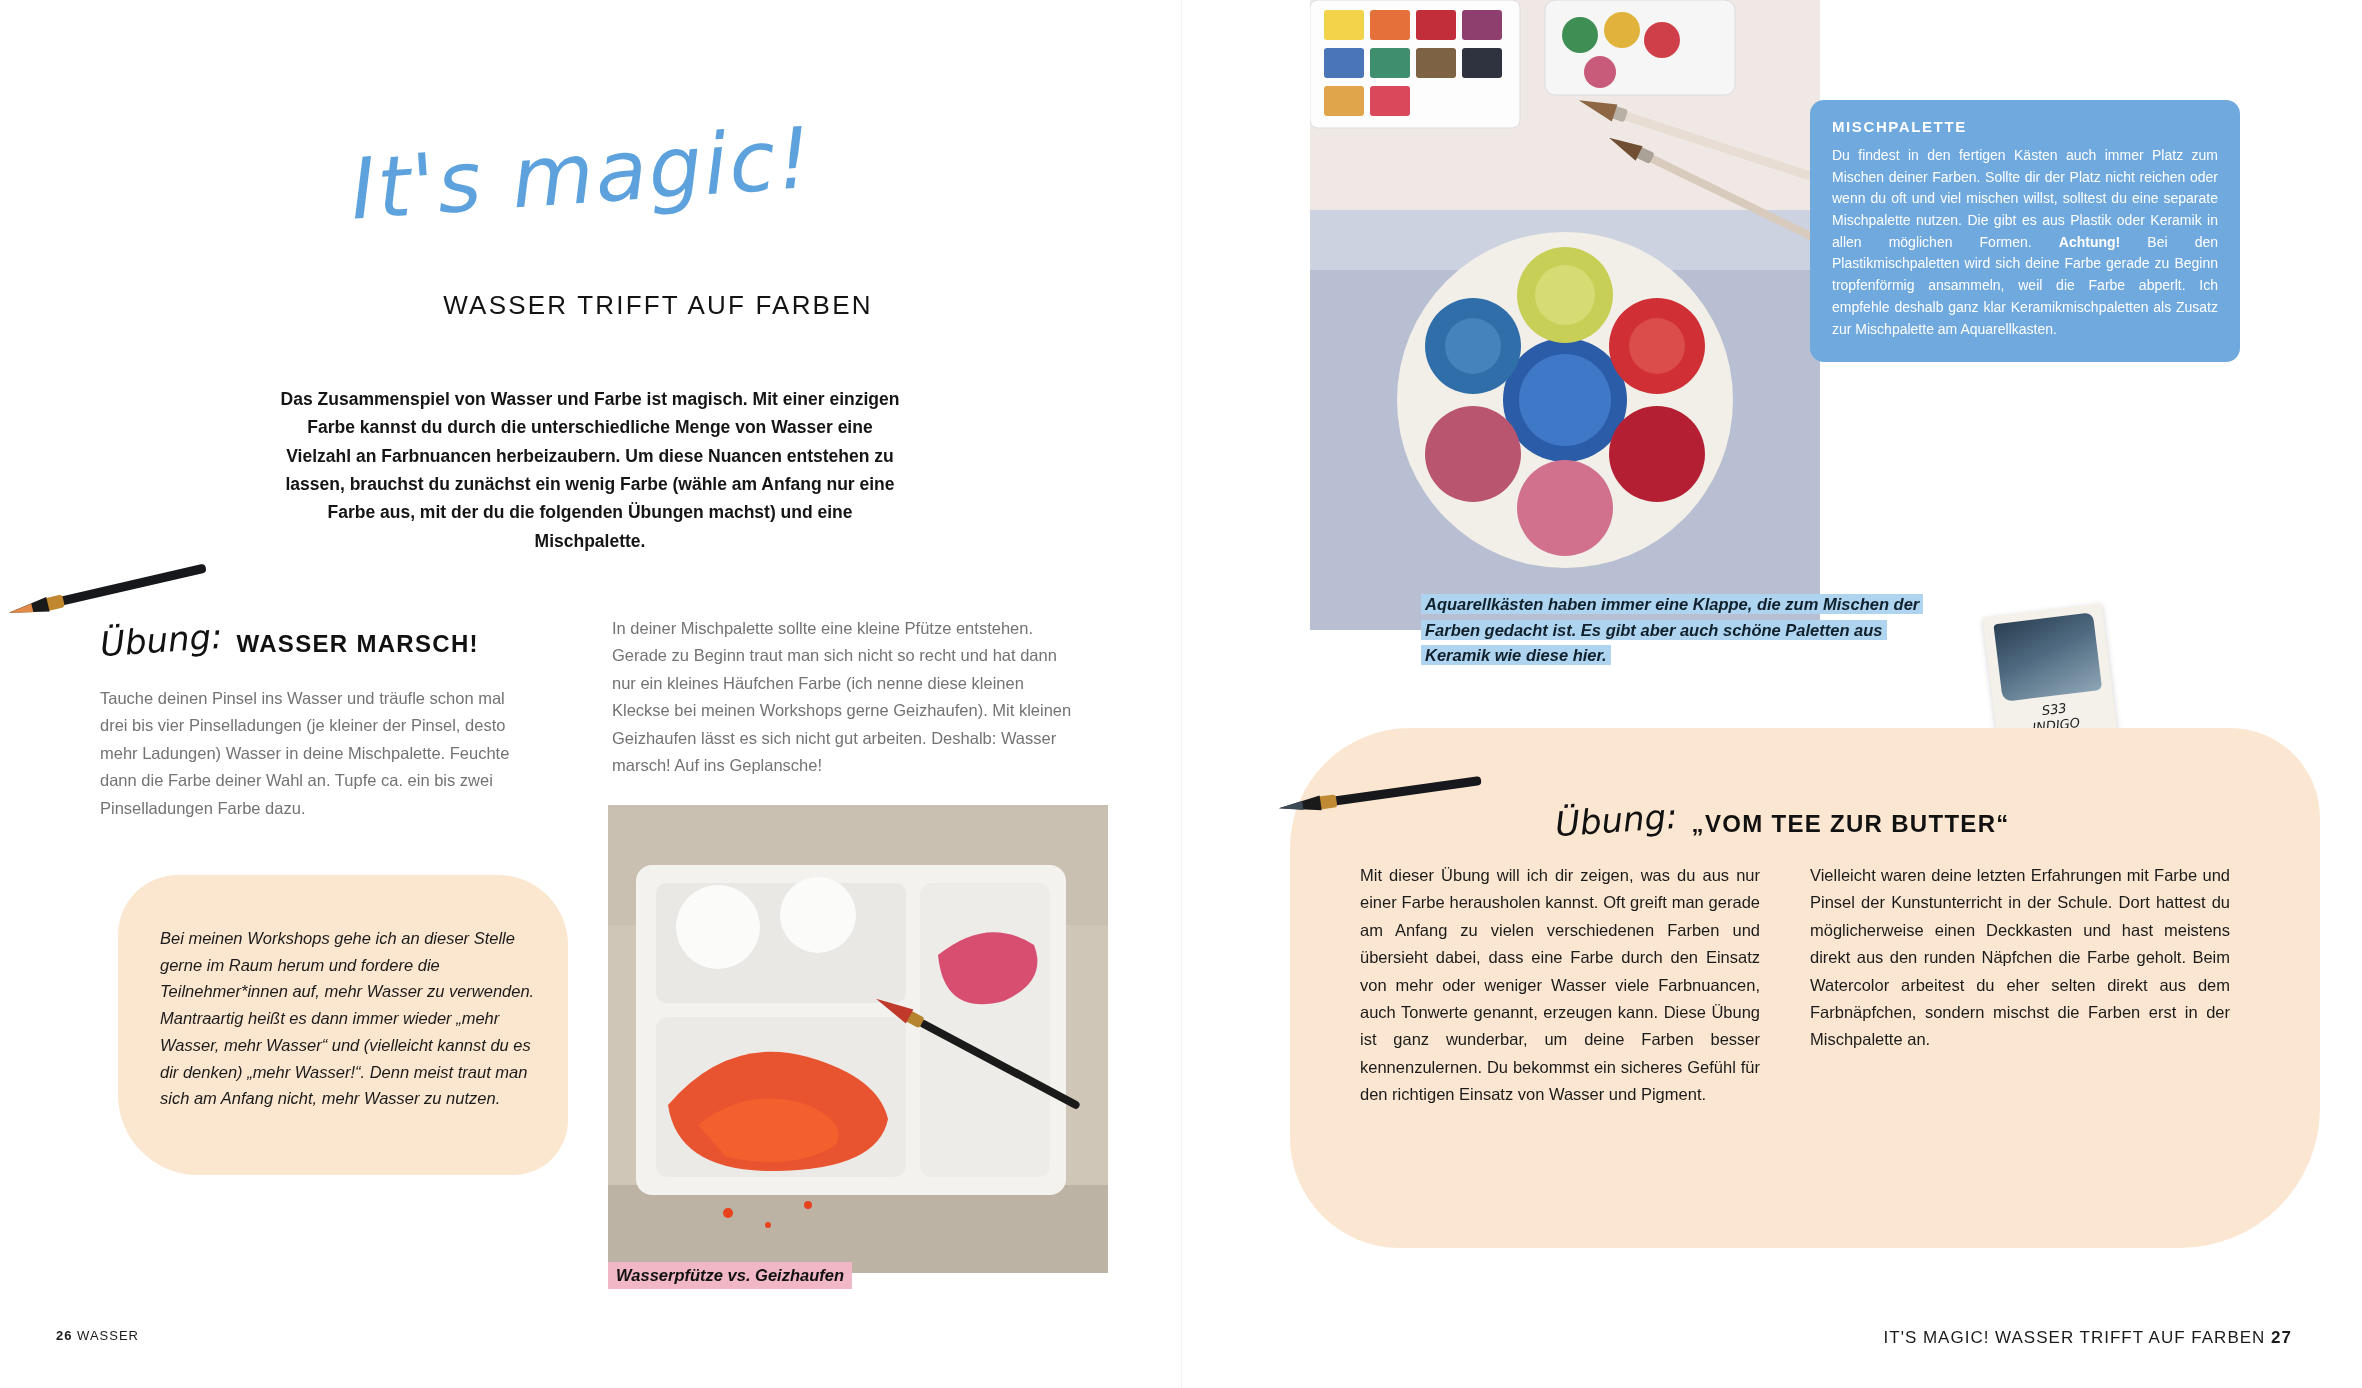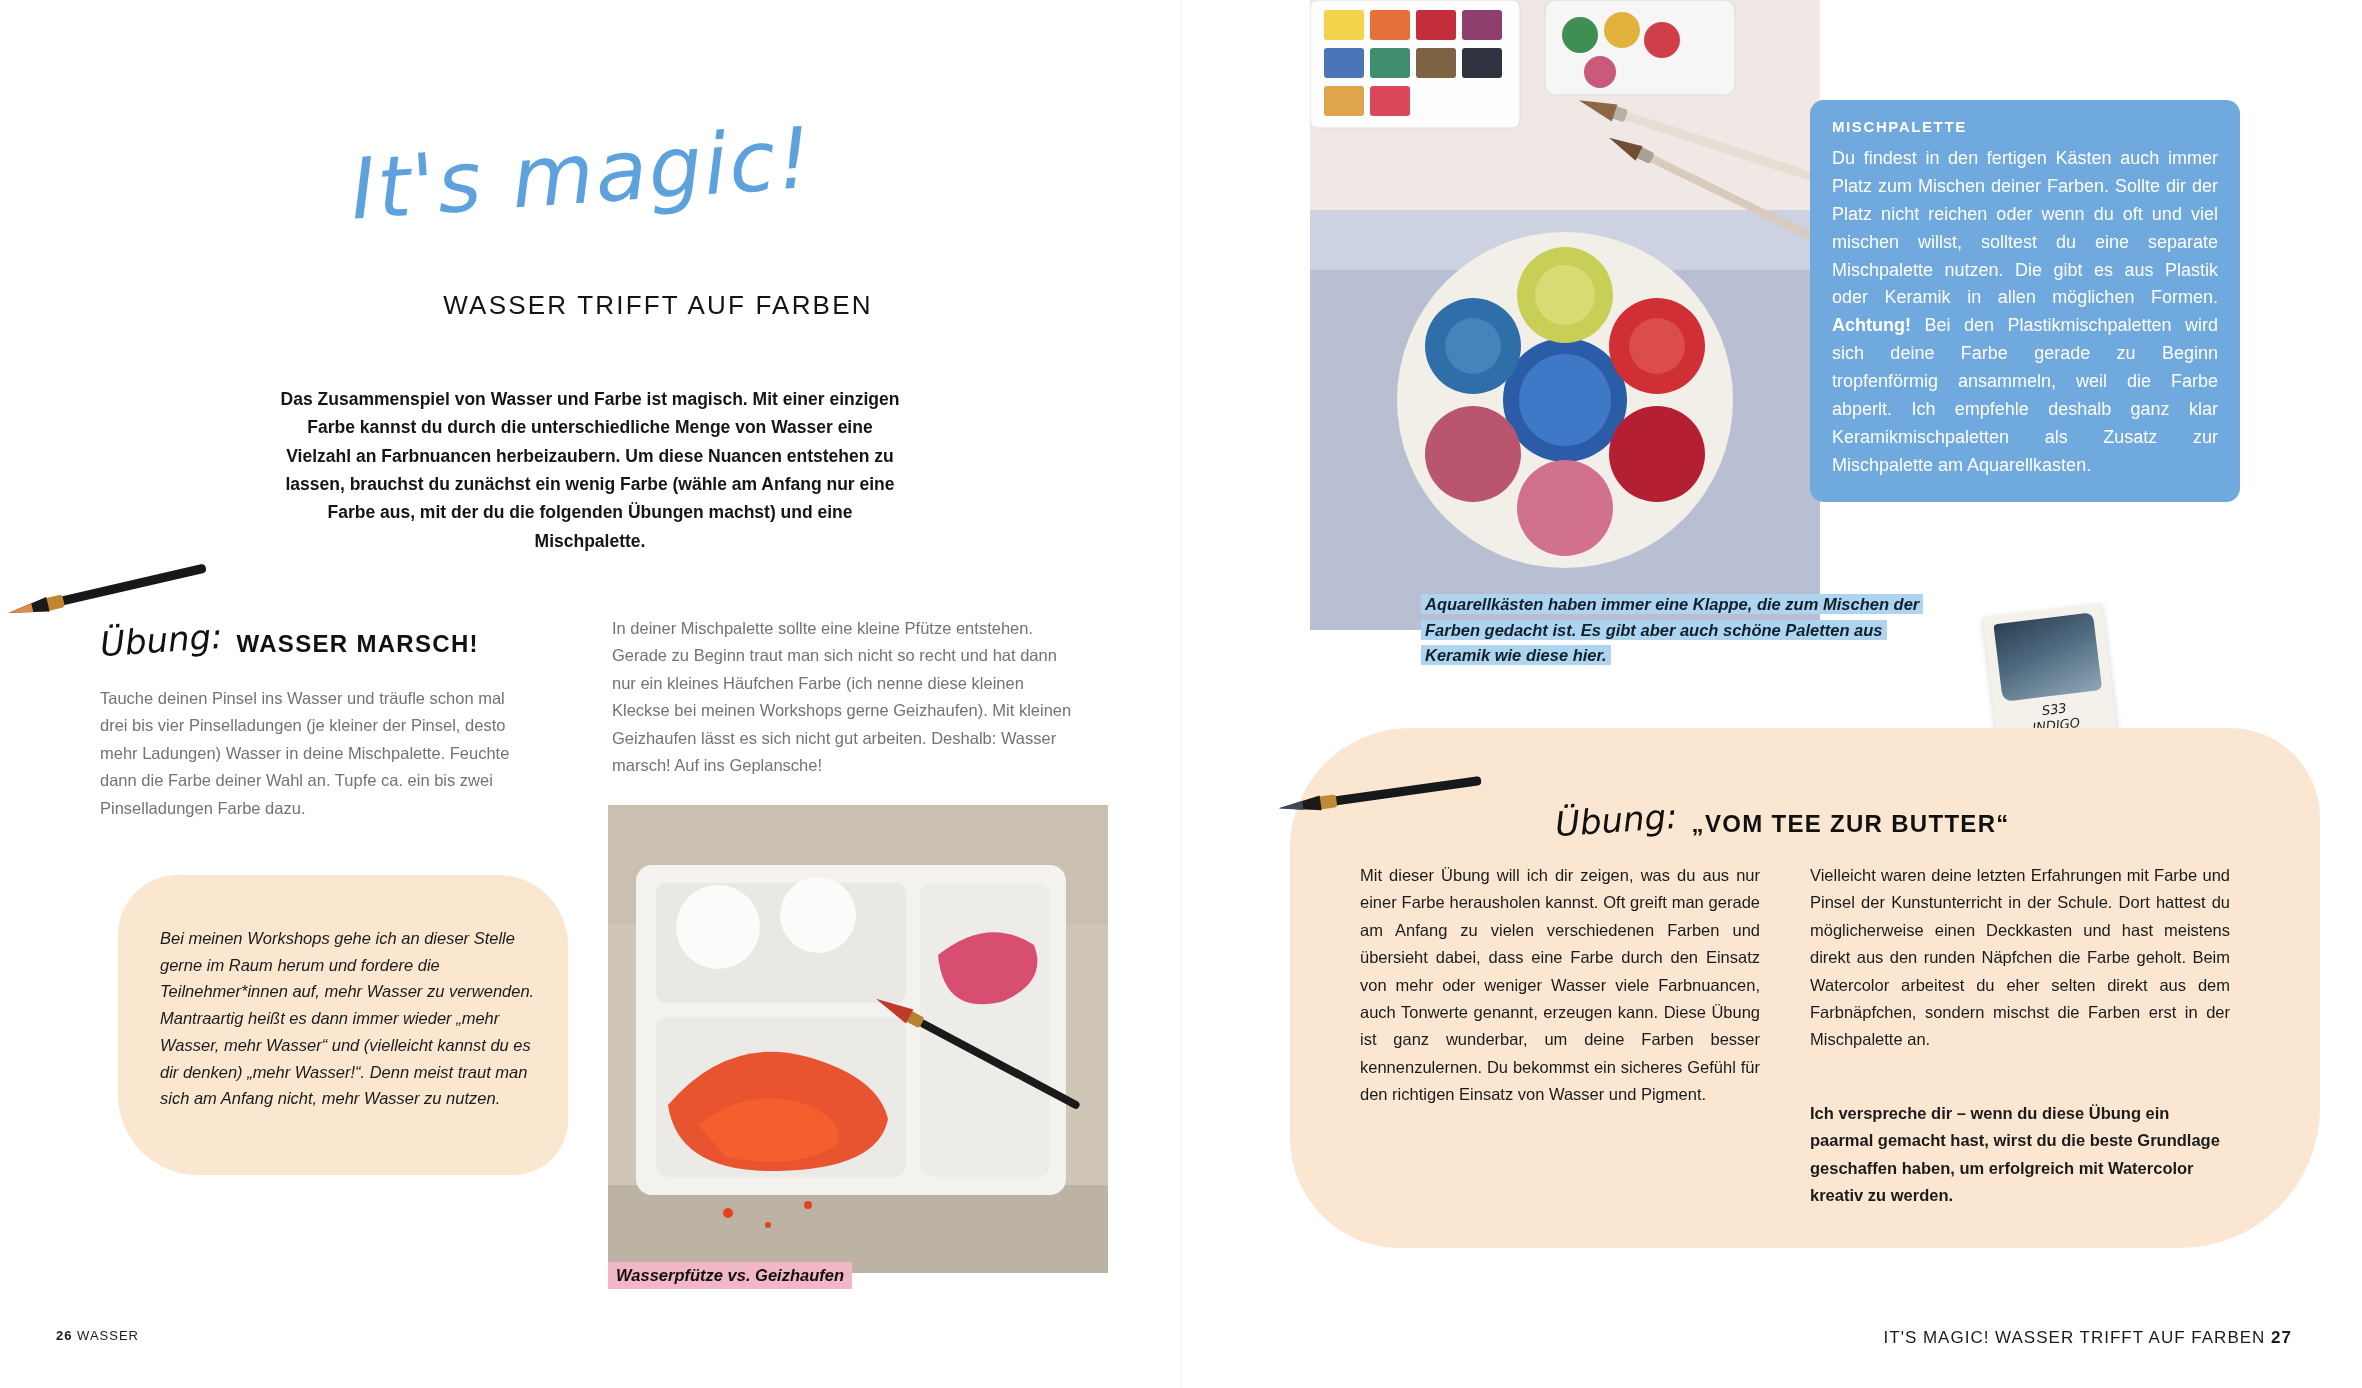--- a/index.html
+++ b/index.html
@@ -89,21 +89,21 @@
   .blue-box{
     position:absolute;left:1810px;top:100px;width:430px;
     background:#6fa9dd;color:#ffffff;border-radius:14px;
     padding:18px 22px 22px 22px;
     box-sizing:border-box;
   }
   .blue-box h4{
     margin:0 0 10px 0;font-size:15px;letter-spacing:1.6px;font-weight:bold;
   }
   .blue-box p{
-    margin:0;font-size:18px;line-height:1.55;text-align:justify;
+    margin:0;font-size:14px;line-height:1.55;text-align:justify;
   }
   .blue-box .accent{font-weight:bold;}
 
   .blue-caption{
     position:absolute;left:1421px;top:592px;width:510px;
     font-style:italic;font-weight:bold;font-size:16.5px;line-height:1.55;color:#10202c;
   }
   .blue-caption span{background:#aed4ef;padding:1px 4px;box-decoration-break:clone;-webkit-box-decoration-break:clone;}
 
   .swatch-card{
@@ -293,20 +293,19 @@
 
   <div class="ex-head" style="left:1555px;top:800px;">
     <span class="ex-label">Übung:</span>
     <span class="caps">„VOM TEE ZUR BUTTER“</span>
   </div>
 
   <div class="r-col" style="left:1360px;top:862px;width:400px;">Mit dieser Übung will ich dir zeigen, was du aus nur einer Farbe herausholen kannst. Oft greift man gerade am Anfang zu vielen verschiedenen Farben und übersieht dabei, dass eine Farbe durch den Einsatz von mehr oder weniger Wasser viele Farbnuancen, auch Tonwerte genannt, erzeugen kann. Diese Übung ist ganz wunderbar, um deine Farben besser kennenzulernen. Du bekommst ein sicheres Gefühl für den richtigen Einsatz von Wasser und Pigment.</div>
 
   <div class="r-col" style="left:1810px;top:862px;width:420px;">Vielleicht waren deine letzten Erfahrungen mit Farbe und Pinsel der Kunstunterricht in der Schule. Dort hattest du möglicherweise einen Deckkasten und hast meistens direkt aus den runden Näpfchen die Farbe geholt. Beim Watercolor arbeitest du eher selten direkt aus dem Farbnäpfchen, sondern mischst die Farben erst in der Mischpalette an.</div>
 
-  <div class="r-col r-bold" style="left:1810px;top:1100px;width:420px;text-align:left;">Ich verspreche dir – wenn du diese Übung ein paarmal gemacht hast, wirst du die beste Grundlage geschaffen haben, um erfolgreich mit Watercolor kreativ zu werden.</div>
 
   <div class="footer-right">
     <span>IT'S MAGIC! WASSER TRIFFT AUF FARBEN</span>
     <b>27</b>
   </div>
 
 </div>
 
 </body></html>

